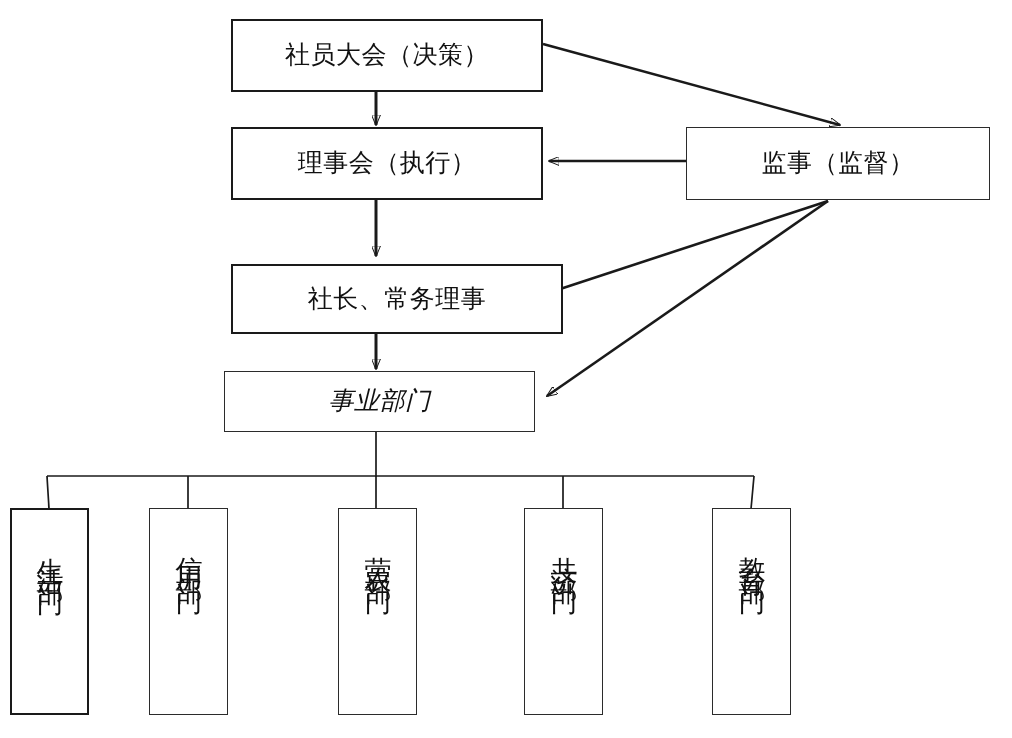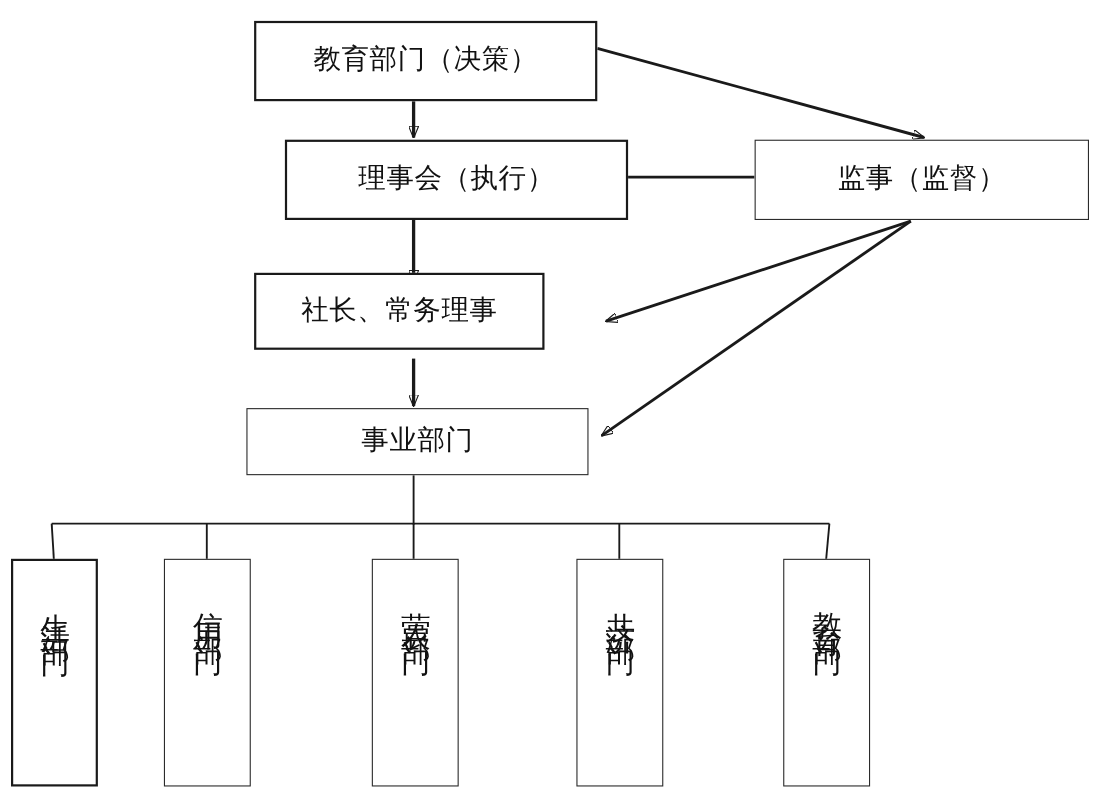--- a/index.html
+++ b/index.html
@@ -98,36 +98,36 @@
     <line x1="47" y1="476" x2="754" y2="476" stroke-width="1.7"></line>
 
     <line x1="47" y1="476" x2="49" y2="509" stroke-width="1.7"></line>
     <line x1="188" y1="476" x2="188" y2="509" stroke-width="1.7"></line>
     <line x1="376" y1="476" x2="376" y2="509" stroke-width="1.7"></line>
     <line x1="563" y1="476" x2="563" y2="509" stroke-width="1.7"></line>
     <line x1="754" y1="476" x2="751" y2="509" stroke-width="1.7"></line>
   </svg>
 
   <div class="node" style="left:231px; top:19px; width:312px; height:73px;">
-    <span class="node-label">教育部门（决策）</span>
+    <span class="node-label">社员大会（决策）</span>
   </div>
 
-  <div class="node" style="left:231px; top:127px; width:312px; height:73px;margin-left:28px;">
+  <div class="node" style="left:231px; top:127px; width:312px; height:73px;">
     <span class="node-label">理事会（执行）</span>
   </div>
 
   <div class="node thin" style="left:686px; top:127px; width:304px; height:73px;">
     <span class="node-label">监事（监督）</span>
   </div>
 
-  <div class="node" style="left:231px; top:248px; width:264px; height:70px;">
+  <div class="node" style="left:231px; top:264px; width:332px; height:70px;">
     <span class="node-label">社长、常务理事</span>
   </div>
 
-  <div class="node thin" style="left:224px; top:371px; width:311px; height:61px;">
+  <div class="node thin" style="left:224px; top:371px; width:311px; height:61px;font-style:italic;">
     <span class="node-label">事业部门</span>
   </div>
 
   <div class="node vertical" style="left:10px; top:508px; width:79px; height:207px;">
     <span class="node-label">生活部门</span>
   </div>
 
   <div class="node vertical thin" style="left:149px; top:508px; width:79px; height:207px;">
     <span class="node-label">信用部门</span>
   </div>

